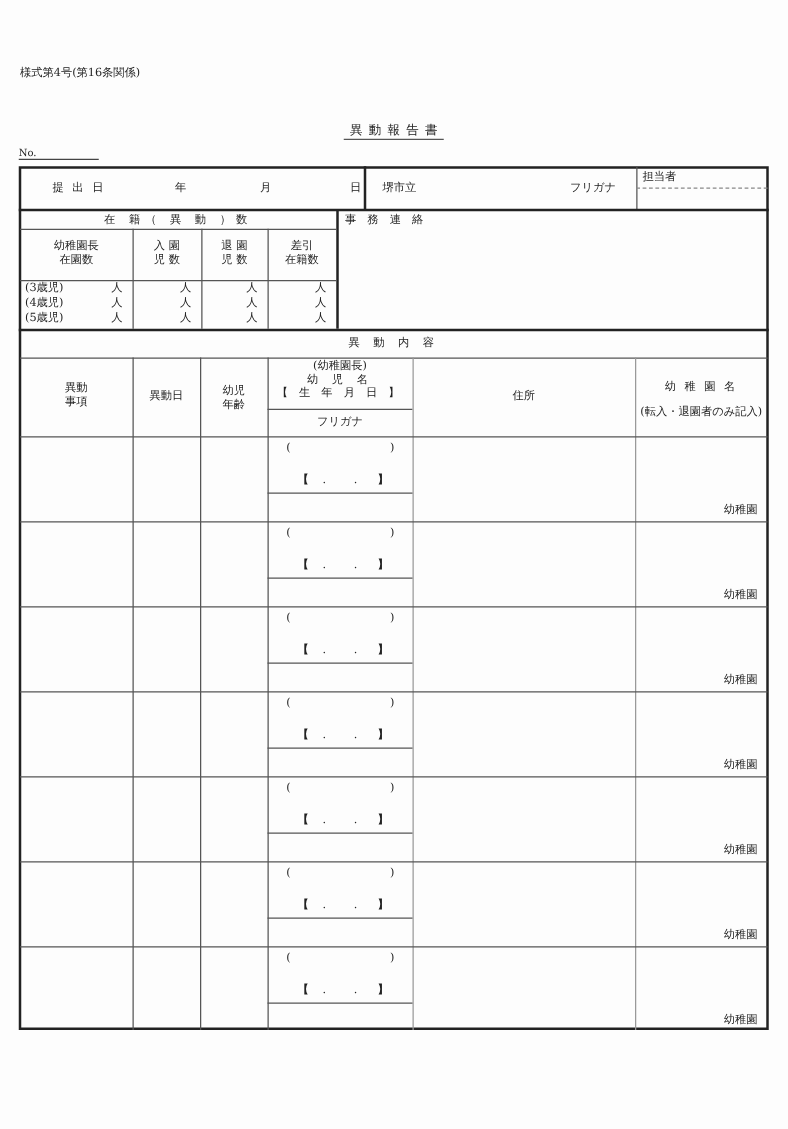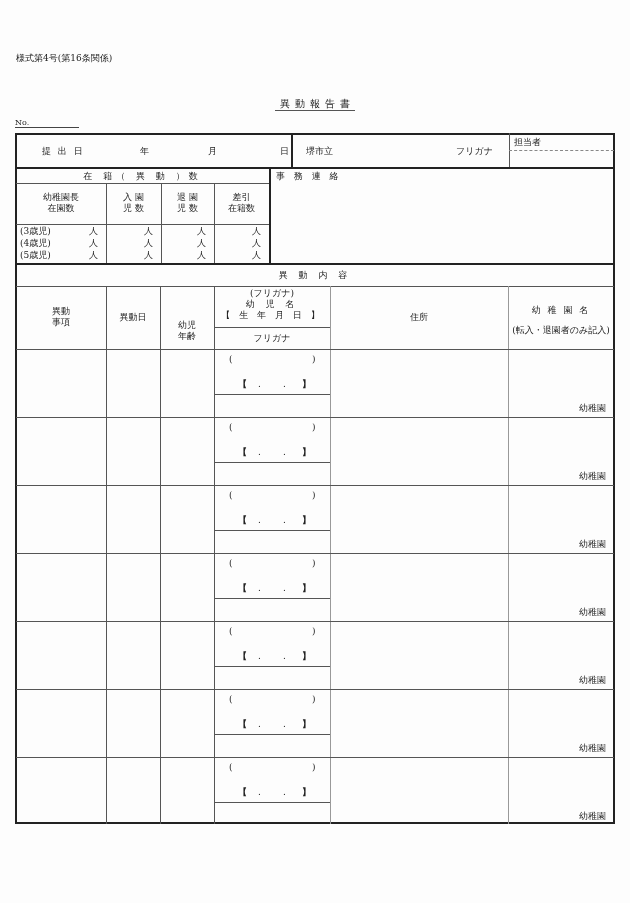--- a/index.html
+++ b/index.html
@@ -93,26 +93,26 @@
 <div class="hl thick" style="left:15px; top:263px; width:600px;"></div>
 
 <div class="t c sp" style="left:15px; width:600px; top:270px;">異 動 内 容</div>
 <div class="hl" style="left:16px; top:286px; width:598px;"></div>
 
 <div class="t c" style="left:16px; width:90px; top:306px;">
     <div>異動</div>
     <div>事項</div>
   </div>
 <div class="t c" style="left:106px; width:54px; top:312px;">異動日</div>
-<div class="t c" style="left:160px; width:54px; top:320px;">
+<div class="t c" style="left:160px; width:54px; top:308px;">
     <div>幼児</div>
     <div>年齢</div>
   </div>
 <div class="t c" style="left:214px; width:116px; top:288px;">
-    <div>(フリガナ)</div>
+    <div>(幼稚園長)</div>
     <div class="sp">幼 児 名</div>
     <div style="letter-spacing:3px;">【 生 年 月 日 】</div>
   </div>
 <div class="hl" style="left:214px; top:327px; width:116px;"></div>
 <div class="t c" style="left:214px; width:116px; top:333px;">フリガナ</div>
 <div class="t c" style="left:330px; width:178px; top:312px;">住所</div>
 <div class="t c" style="left:508px; width:106px; top:305px; letter-spacing:2px;">幼 稚 園 名</div>
 <div class="t c" style="left:508px; width:106px; top:325px;">(転入・退園者のみ記入)</div>
 
 <div class="vl" style="left:106px; top:286px; height:538px;"></div>

